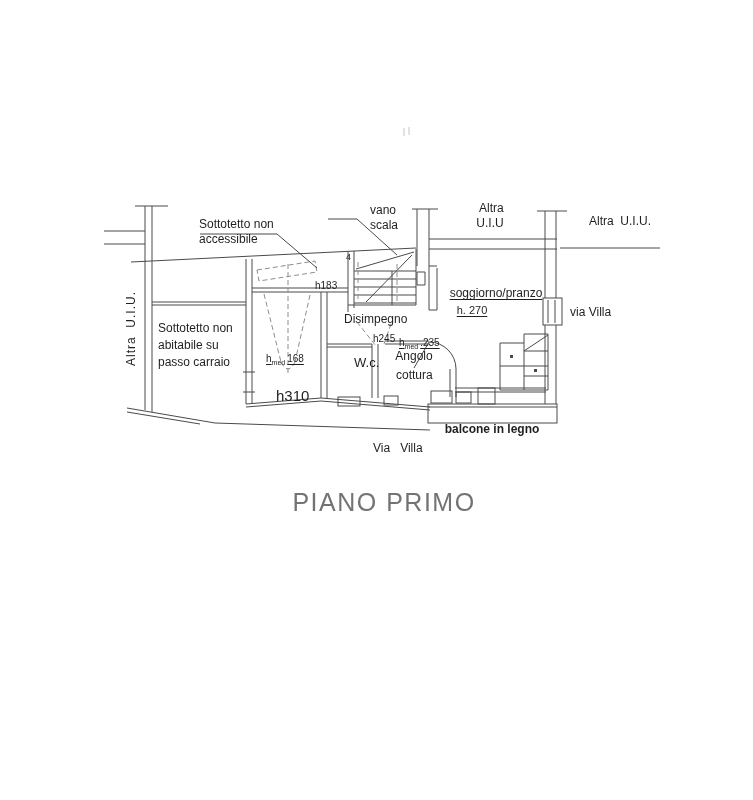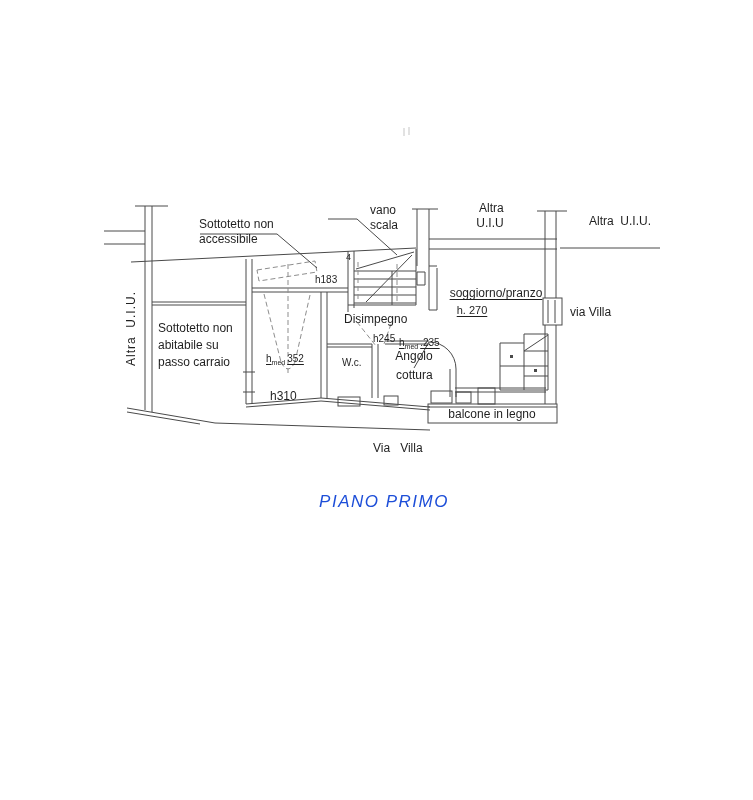--- a/index.html
+++ b/index.html
@@ -9,23 +9,23 @@
   .w{stroke:#4a4a4a;stroke-width:1;fill:none;}
   .d{stroke:#8d8d8d;stroke-width:1;fill:none;stroke-dasharray:5 3;}
   .dot{fill:#4a4a4a;stroke:none;}
   .faint{stroke:#d9d9d9;stroke-width:1.5;fill:none;}
   .lbl{position:absolute;font-size:12px;line-height:15px;white-space:pre-line;color:#1f1f1f;}
   .pre{white-space:pre;}
   .ctr{transform:translateX(-50%);text-align:right;}
   .ul{text-decoration:underline;text-underline-offset:2px;}
   .sm{font-size:10px;line-height:12px;}
   .xs{font-size:9px;line-height:10px;}
-  .md{font-size:10px;line-height:15px;}
+  .md{font-size:13px;line-height:15px;margin-left:12px;}
   .rot{transform:rotate(-90deg);transform-origin:center;text-align:center;letter-spacing:1px;}
-  .title{font-size:17px;line-height:26px;letter-spacing:1.5px;color:#1d4ed8;font-style:italic;}
+  .title{font-size:25px;line-height:26px;letter-spacing:1.5px;color:#737373;}
   sub{font-size:7px;}
   .hv{margin-left:2px;}
 </style>
 </head>
 <body>
 
 <div class="canvas">
 
   <svg width="753" height="800" viewBox="0 0 753 800">
 
@@ -165,34 +165,34 @@
   <div class="lbl ctr ul" style="left:472px;top:303px;font-size:11px;">h. 270</div>
 
   <div class="lbl" style="left:344px;top:312px;">Disimpegno</div>
 
   <div class="lbl sm ul" style="left:399px;top:325px;">
     <span>h</span><sub>med</sub><span class="hv">.235</span>
   </div>
 
   <div class="lbl sm" style="left:329px;top:333px;margin-left:44px;">h245</div>
 
-  <div class="lbl sm" style="left:287px;top:274px;padding-left:28px;">h183</div>
+  <div class="lbl sm" style="left:287px;top:280px;padding-left:28px;">h183</div>
 
   <div class="lbl sm ul" style="left:266px;top:341px;">
-    <span>h</span><sub>med</sub><span class="hv">352</span>
+    <span>h</span><sub>med</sub><span class="hv">168</span>
   </div>
 
   <div class="lbl md" style="left:342px;top:355px;">W.c.</div>
 
   <div class="lbl ctr" style="left:414px;top:347px;line-height:19px;">Angolo
 cottura</div>
 
-  <div class="lbl sm" style="left:270px;top:390px;font-size:12px;">h310</div>
+  <div class="lbl sm" style="left:276px;top:390px;font-size:15px;">h310</div>
 
-  <div class="lbl ctr" style="left:492px;top:407px;">balcone in legno</div>
+  <div class="lbl ctr" style="left:492px;top:422px;font-weight:bold;">balcone in legno</div>
 
   <div class="lbl xs" style="left:346px;top:252px;">4</div>
 
   <div class="lbl pre" style="left:373px;top:441px;">Via   Villa</div>
 
   <div class="lbl ctr title" style="left:384px;top:489px;">PIANO PRIMO</div>
 
 </div>
 
 </body></html>

